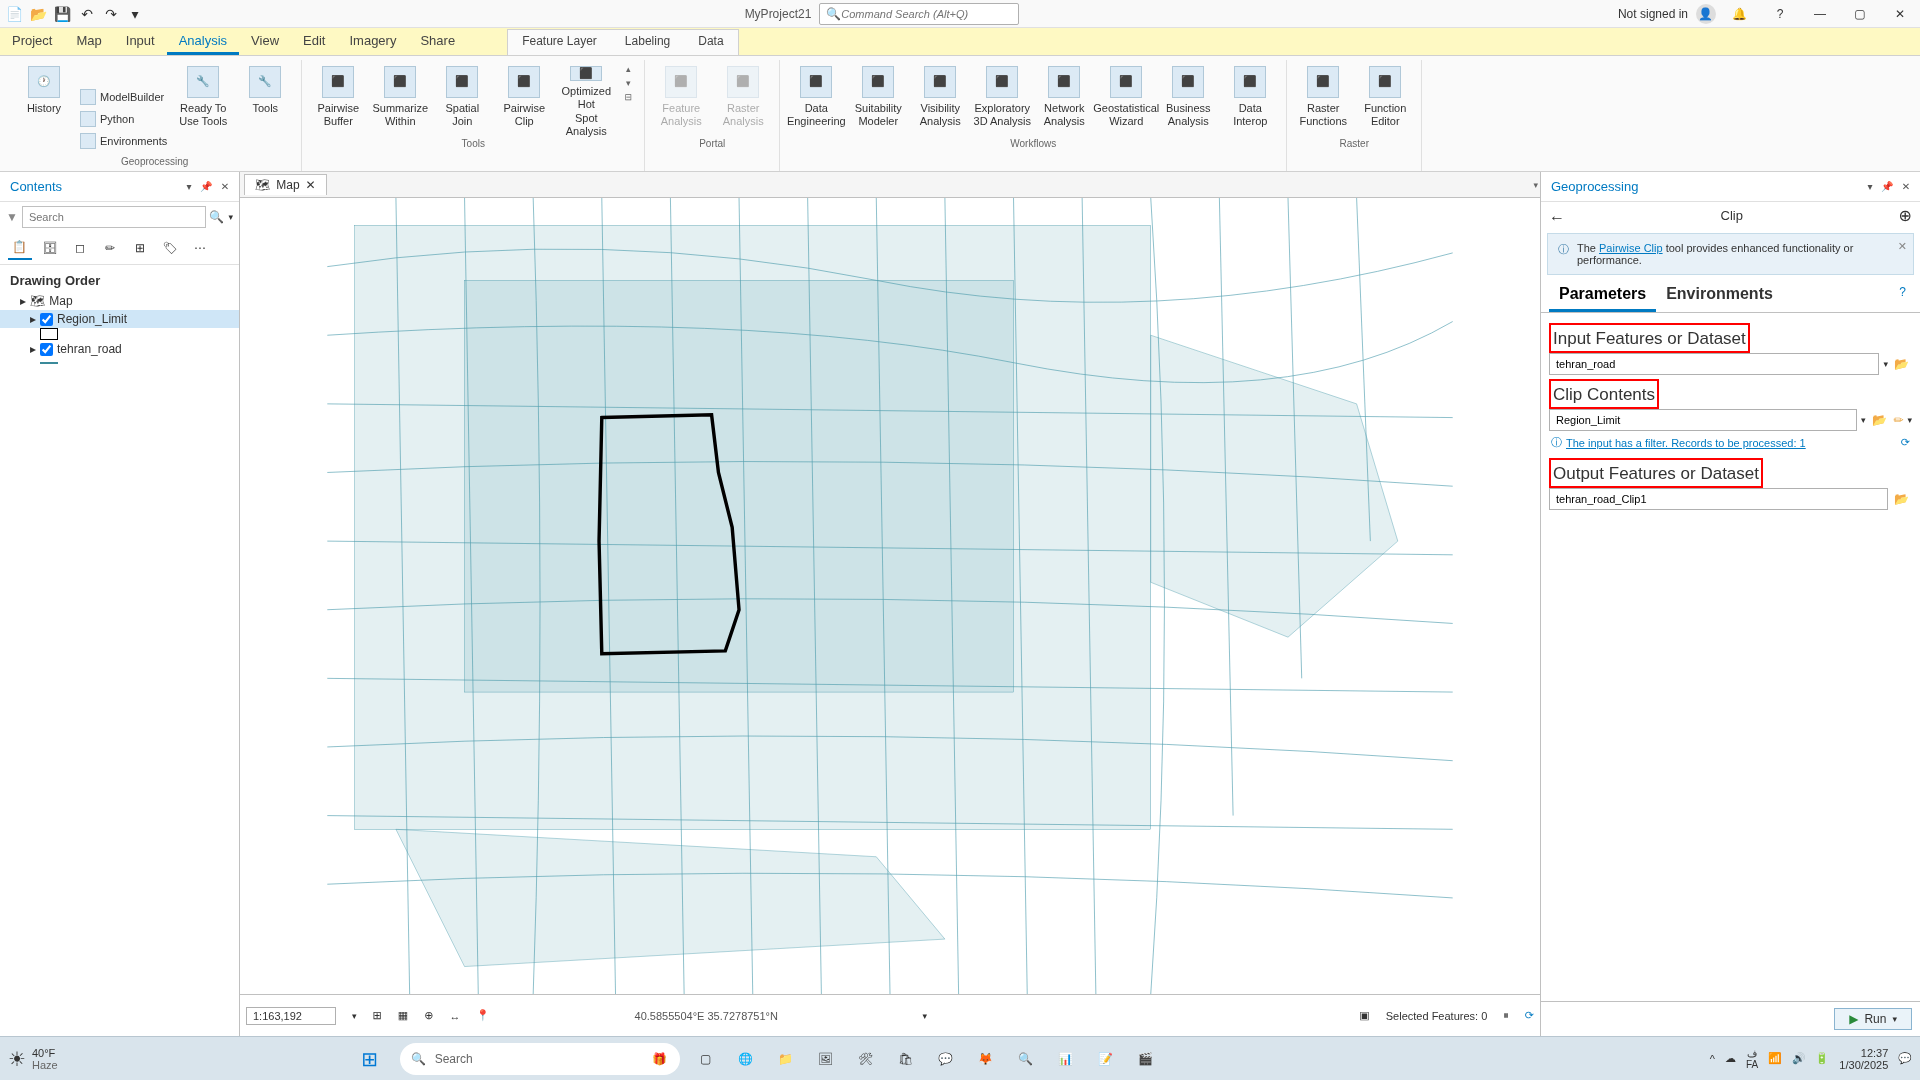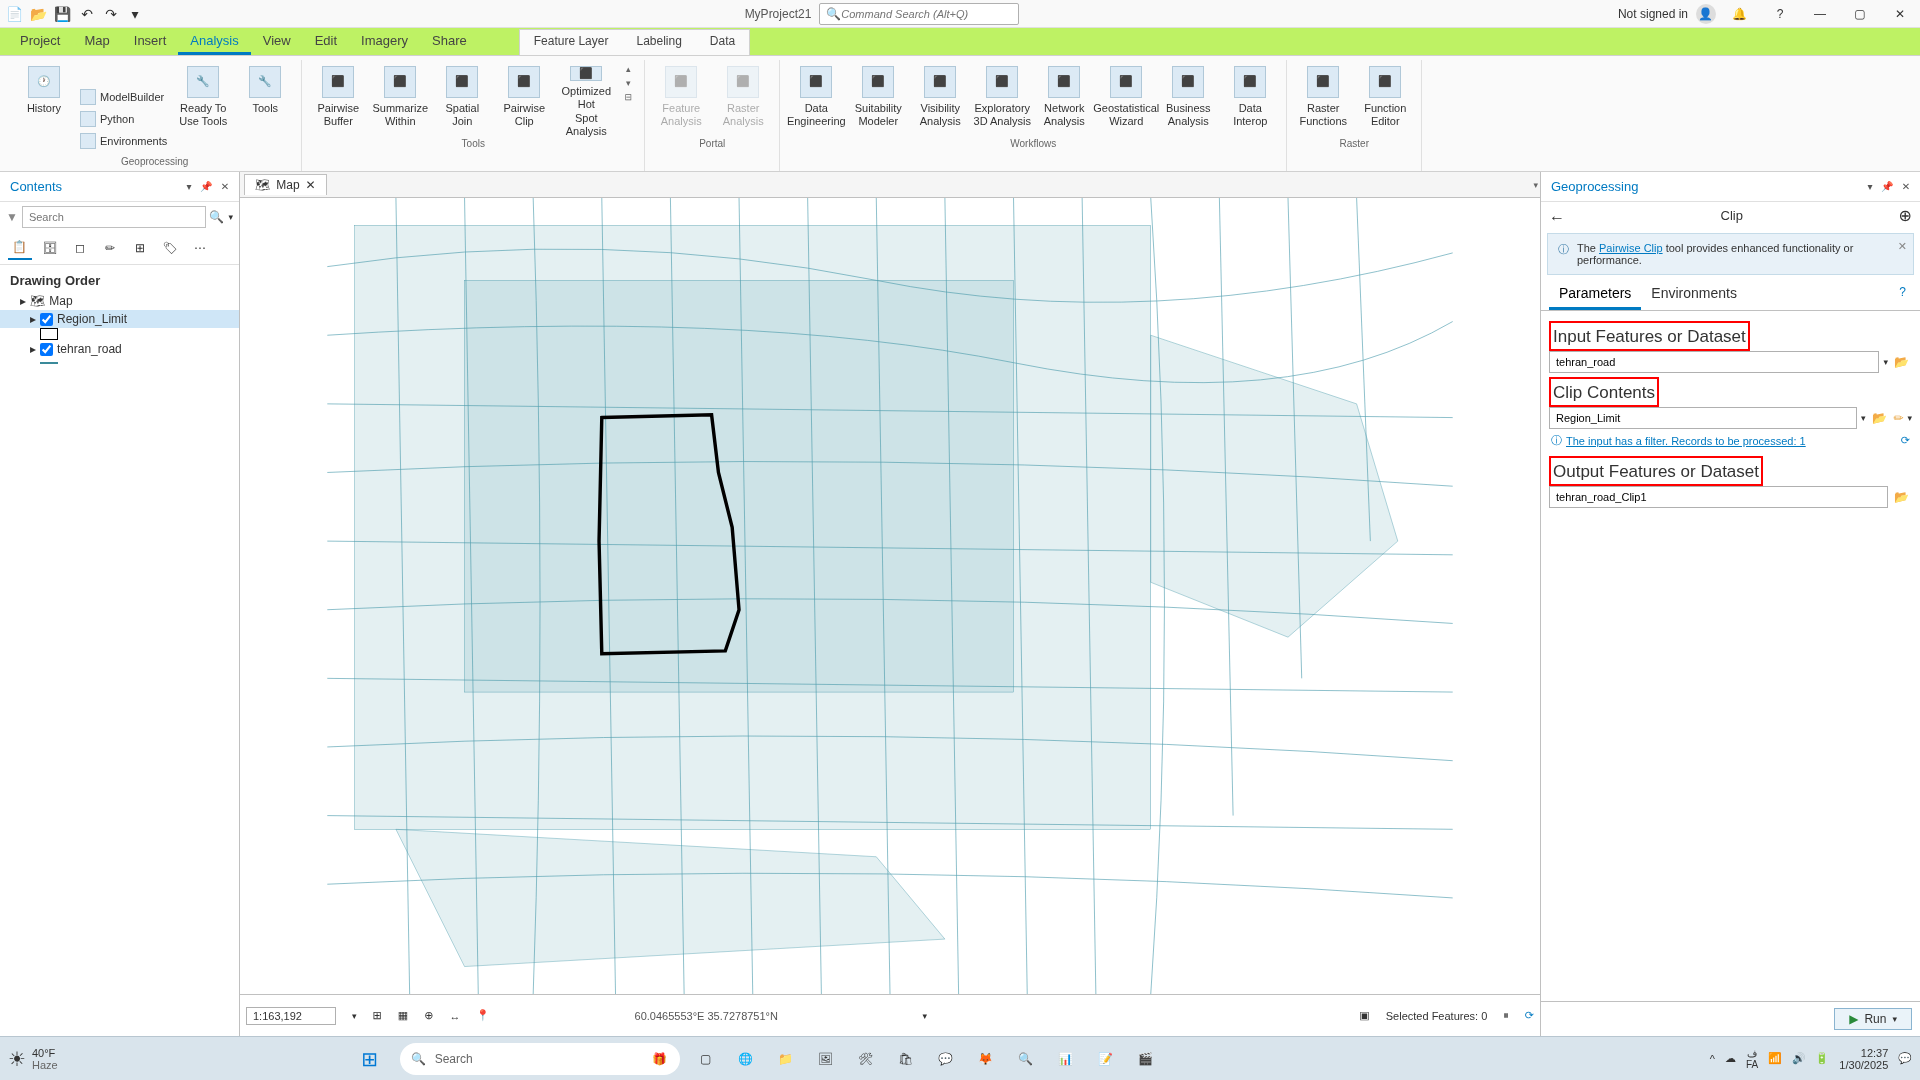--- a/index.html
+++ b/index.html
@@ -10,21 +10,21 @@
 .qat { display: flex; gap: 2px; align-items: center; }
 .qat-btn { width: 22px; height: 22px; display: flex; align-items: center; justify-content: center; cursor: pointer; font-size: 14px; }
 .title-center { flex: 1; display: flex; justify-content: center; align-items: center; gap: 8px; }
 .project-name { font-size: 12px; color: #555; }
 .search-box { height: 22px; border: 1px solid #b0b0b0; border-radius: 2px; display: flex; align-items: center; padding: 0 6px; width: 200px; background: #fff; }
 .search-box input { border: none; outline: none; font-size: 11px; font-style: italic; color: #888; width: 100%; }
 .title-right { display: flex; align-items: center; gap: 8px; }
 .title-right .win-btn { width: 32px; height: 22px; display: flex; align-items: center; justify-content: center; cursor: pointer; font-size: 12px; }
 
 
-.menu-bar { height: 28px; background: #bef264; display: flex; align-items: flex-end; border-bottom: 1px solid #d0d0d0; padding-left: 8px; }
+.menu-bar { height: 28px; background: #fef9c3; display: flex; align-items: flex-end; border-bottom: 1px solid #d0d0d0; }
 .menu-item { padding: 4px 12px; cursor: pointer; font-size: 13px; color: #444; border-bottom: 3px solid transparent; }
 .menu-item.active { color: #007ac2; border-bottom-color: #007ac2; font-weight: 500; }
 .menu-sub { margin-left: 40px; display: flex; border: 1px solid #d0d0d0; border-bottom: none; background: #fafafa; }
 .menu-sub .menu-item { padding: 4px 14px; font-size: 12px; }
 
 
 .ribbon { background: #fafafa; border-bottom: 1px solid #d0d0d0; display: flex; padding: 4px 8px 0; }
 .ribbon-group { display: flex; flex-direction: column; align-items: center; border-right: 1px solid #e0e0e0; padding: 2px 6px; }
 .ribbon-group-row { display: flex; gap: 2px; align-items: flex-start; }
 .ribbon-btn-lg { width: 60px; height: 72px; display: flex; flex-direction: column; align-items: center; justify-content: flex-start; cursor: pointer; padding-top: 4px; font-size: 11px; text-align: center; line-height: 1.2; }
@@ -64,21 +64,21 @@
 .scale-box { border: 1px solid #b0b0b0; padding: 2px 6px; width: 90px; }
 .coord { flex: 1; text-align: center; color: #555; }
 
 
 .gp-pane { width: 380px; background: #fff; border-left: 1px solid #c0c0c0; display: flex; flex-direction: column; }
 .gp-toolhdr { display: flex; align-items: center; justify-content: space-between; padding: 4px 8px; }
 .gp-tooltitle { flex: 1; text-align: center; font-size: 13px; }
 .info-box { background: #e8f1f8; border: 1px solid #c5dbe8; padding: 8px 10px; margin: 4px 6px; display: flex; gap: 8px; font-size: 11px; color: #333; position: relative; }
 .info-box a { color: #007ac2; text-decoration: underline; }
 .gp-tabs { display: flex; border-bottom: 1px solid #c0c0c0; padding: 0 8px; }
-.gp-tab { padding: 6px 10px; font-size: 14px; cursor: pointer; border-bottom: 3px solid transparent; }
+.gp-tab { padding: 6px 10px; font-size: 16px; cursor: pointer; border-bottom: 3px solid transparent; font-weight: bold; }
 .gp-tab.active { border-bottom-color: #007ac2; color: #000; }
 .gp-body { flex: 1; padding: 6px 8px; overflow-y: auto; }
 .param-label { font-size: 17px; color: #333; padding: 4px 2px 2px; border: 2px solid red; display: inline-block; margin-top: 4px; }
 .param-row { display: flex; align-items: center; gap: 4px; }
 .param-input { flex: 1; border: 1px solid #b0b0b0; height: 22px; padding: 0 6px; font-size: 11px; background: #fff; }
 .browse-ico { width: 20px; height: 20px; display:flex;align-items:center;justify-content:center; cursor: pointer; color: #e8a33d; }
 .filter-msg { color: #007ac2; font-size: 11px; padding: 4px 2px; display: flex; align-items: center; gap: 4px; }
 .gp-footer { border-top: 1px solid #c0c0c0; padding: 6px 8px; display: flex; justify-content: flex-end; }
 .run-btn { border: 1px solid #8ab4d0; background: #eaf3f9; padding: 3px 14px; font-size: 12px; cursor: pointer; display: flex; align-items: center; gap: 6px; }
 
@@ -116,21 +116,21 @@
     <span class="win-btn">?</span>
     <span class="win-btn">—</span>
     <span class="win-btn">▢</span>
     <span class="win-btn">✕</span>
   </div>
 </div>
 
 <div class="menu-bar">
   <div class="menu-item">Project</div>
   <div class="menu-item">Map</div>
-  <div class="menu-item">Insert</div>
+  <div class="menu-item">Input</div>
   <div class="menu-item active">Analysis</div>
   <div class="menu-item">View</div>
   <div class="menu-item">Edit</div>
   <div class="menu-item">Imagery</div>
   <div class="menu-item">Share</div>
   <div class="menu-sub">
     <div class="menu-item">Feature Layer</div>
     <div class="menu-item">Labeling</div>
     <div class="menu-item">Data</div>
   </div>
@@ -269,21 +269,21 @@
       </svg>
     </div>
     <div class="map-status">
       <div class="scale-box">1:163,192</div>
       <span style="font-size:9px;">▾</span>
       <span>⊞</span>
       <span>▦</span>
       <span>⊕</span>
       <span>↔</span>
       <span>📍</span>
-      <span class="coord">60.0465553°E 35.7278751°N</span>
+      <span class="coord">40.5855504°E 35.7278751°N</span>
       <span style="font-size:9px;">▾</span>
       <span style="flex:1"></span>
       <span>▣</span>
       <span>Selected Features: 0</span>
       <span>⏸</span>
       <span style="color:#007ac2;">⟳</span>
     </div>
   </div>
 
   <div class="gp-pane">

